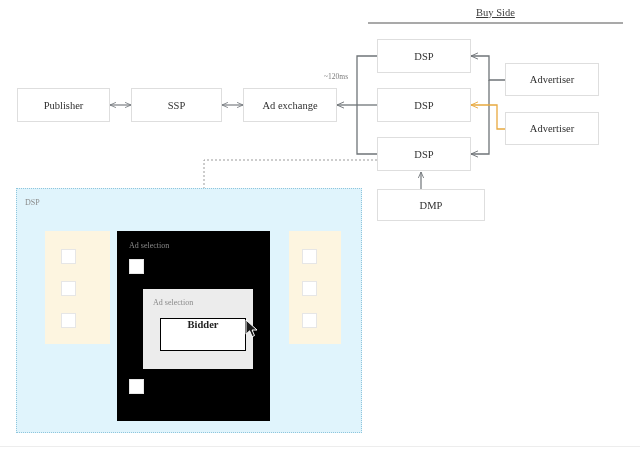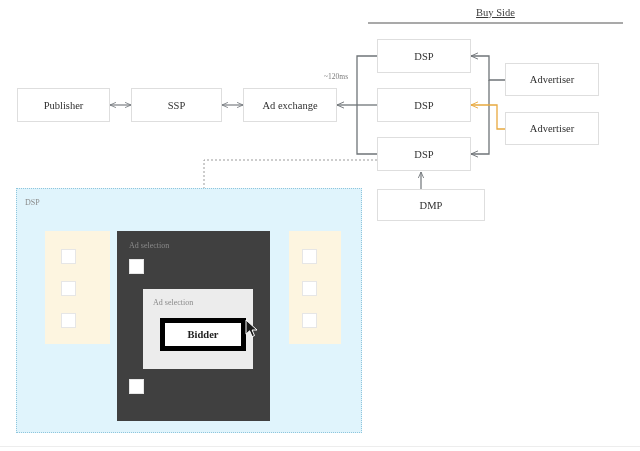--- a/index.html
+++ b/index.html
@@ -79,21 +79,21 @@
     box-sizing: border-box;
   }
   .panel-dsp {
     background: #e0f4fc;
     border: 1px dotted #8fc6dd;
   }
   .panel-yellow {
     background: #fdf5e0;
   }
   .panel-green {
-    background: #404040;
+    background: #000000;
   }
   .panel-grey {
     background: #ececec;
   }
   .panel-label {
     position: absolute;
     font-size: 8px;
     color: #8a8a8a;
     white-space: nowrap;
   }
@@ -102,23 +102,23 @@
     box-sizing: border-box;
     background: #ffffff;
     border: 1px solid #e6e6e6;
     width: 15px;
     height: 15px;
   }
   .bidder-box {
     position: absolute;
     box-sizing: border-box;
     background: #ffffff;
-    border: 5px solid #000000;
+    border: 1px solid #000000;
     display: flex;
-    align-items: center;
+    align-items: flex-start;
     justify-content: center;
     font-size: 10.5px;
     color: #222222;
     font-weight: 600;
   }
 
   
   #cursor {
     position: absolute;
     width: 14px;

